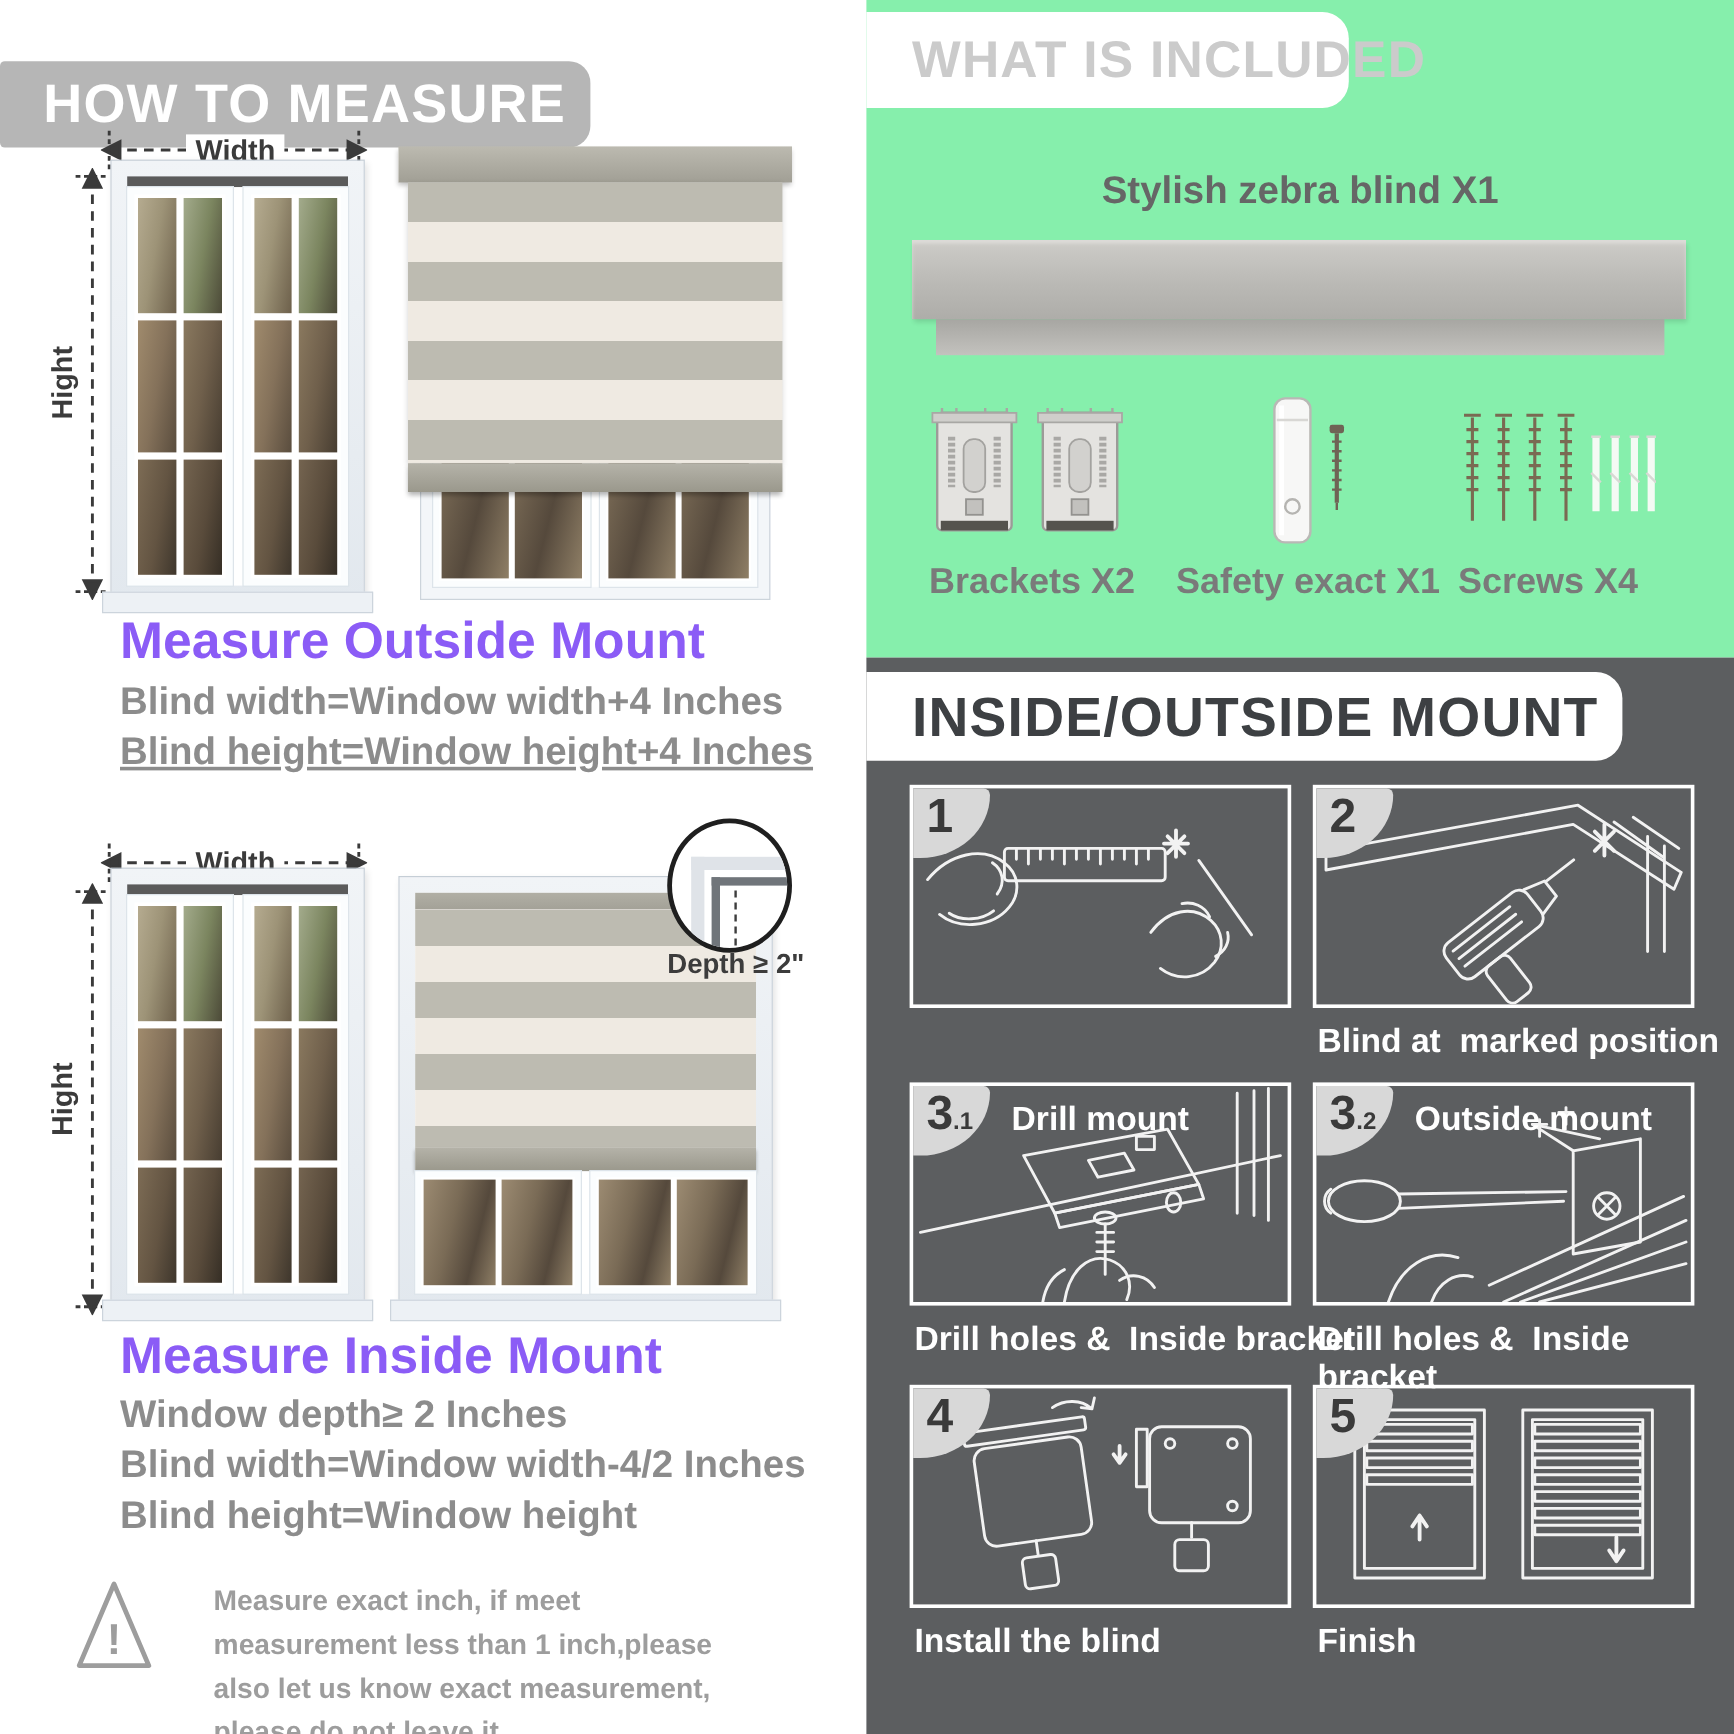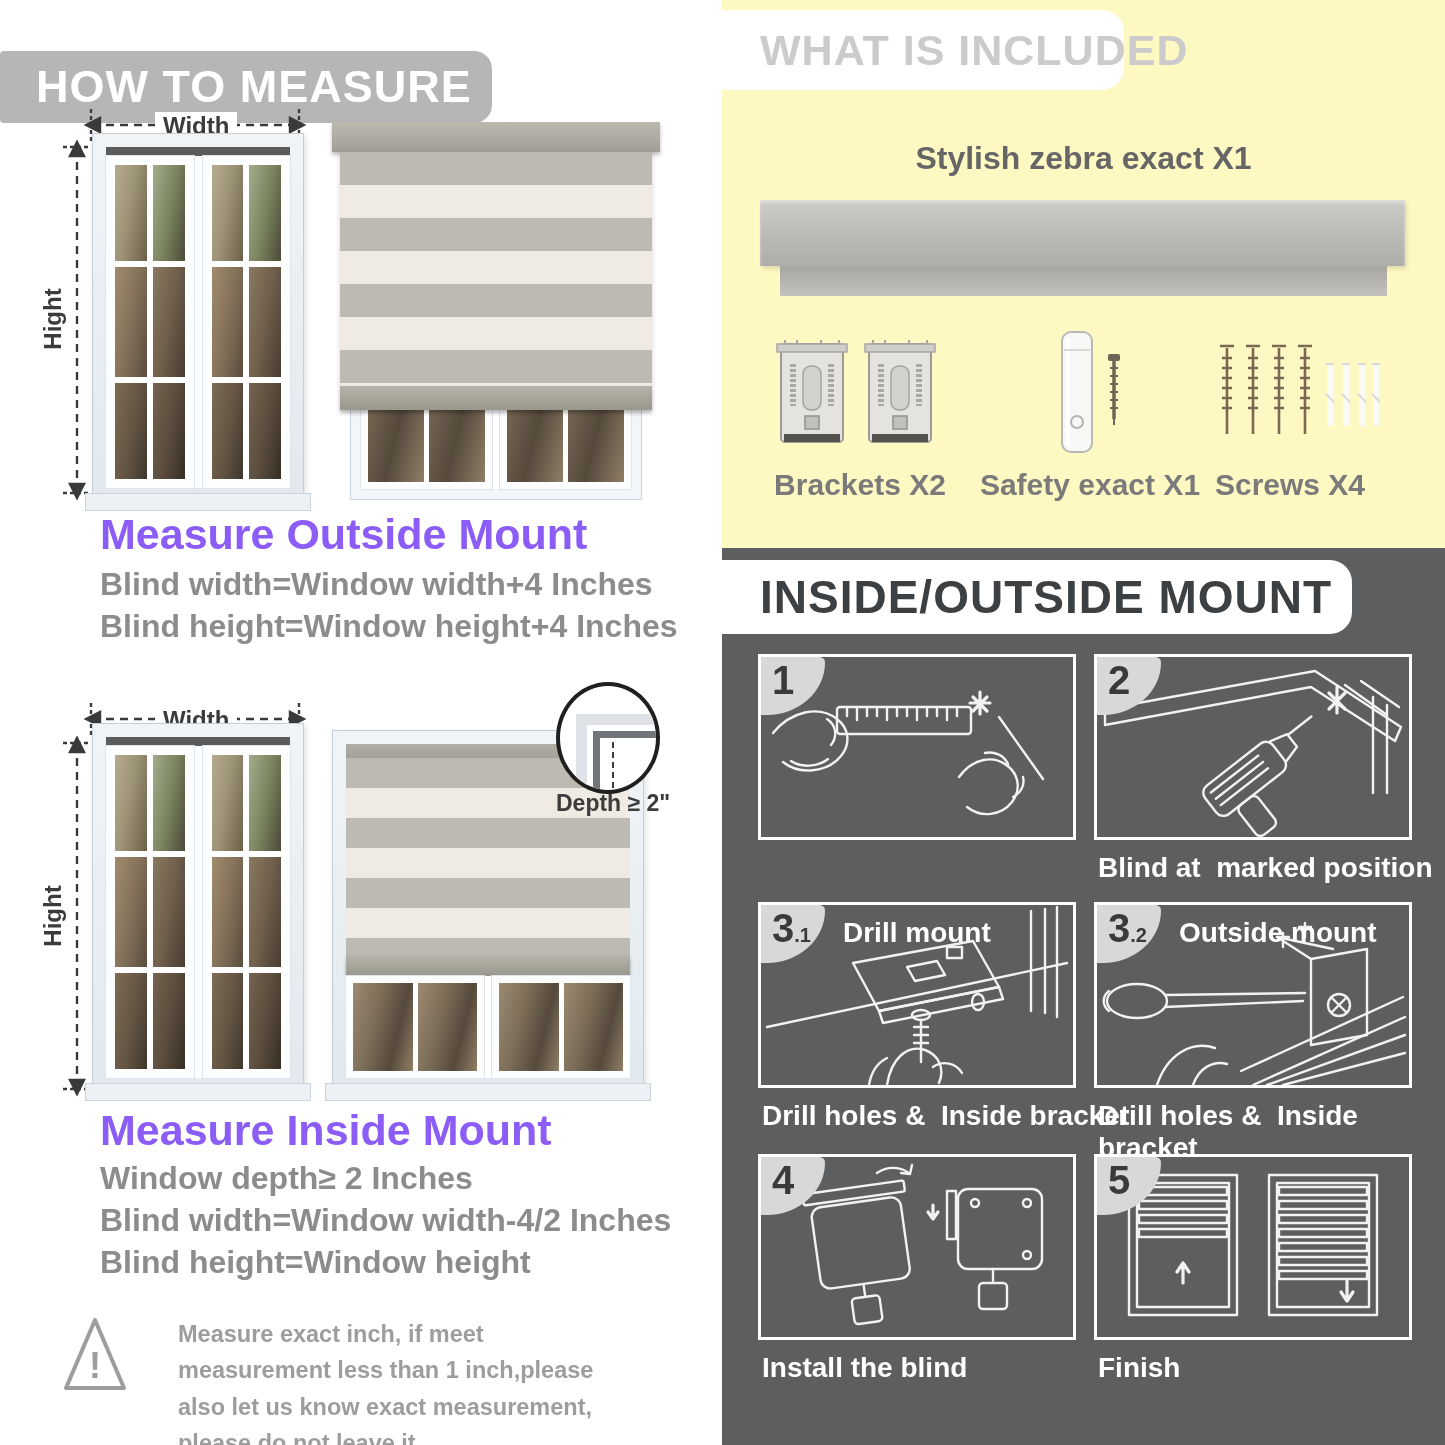--- a/index.html
+++ b/index.html
@@ -52,21 +52,21 @@
   .cframe1{position:absolute;left:16px;top:28px;right:-12px;bottom:-12px;border-left:11px solid #dfe3e8;border-top:11px solid #dfe3e8;}
   .cframe2{position:absolute;left:33px;top:45px;right:-12px;bottom:-12px;border-left:7px solid #70757a;border-top:7px solid #70757a;}
   .cdash{position:absolute;left:52px;top:56px;height:56px;border-left:2px dashed #3d3d3d;}
   .depth-label{font-size:23px;font-weight:bold;color:#3c3c3c;white-space:nowrap;}
 
   .sec-title{font-size:43px;font-weight:bold;color:#8b5cf6;white-space:nowrap;}
   .formula{font-size:32px;font-weight:bold;color:#8c8c8c;white-space:nowrap;}
   .note-text{font-size:23.5px;font-weight:bold;color:#9d9d9d;line-height:1.55;width:445px;}
 
   
-  .rt{left:722px;top:0;width:723px;height:548px;background:#fef9c3;}
+  .rt{left:722px;top:0;width:723px;height:548px;background:#86efac;}
   .hdr-included{left:0;top:10px;width:364px;height:80px;background:#ffffff;border-radius:0 22px 22px 0;
     color:#cbcbcb;font-weight:bold;font-size:43px;line-height:80px;padding-left:38px;letter-spacing:1px;white-space:nowrap;}
   .blind-item-label{left:0;top:140px;width:723px;text-align:center;font-size:32px;font-weight:bold;color:#666666;}
   .headrail{left:38px;top:200px;width:645px;height:66px;
     background:linear-gradient(180deg,#cdccc8,#bab9b5 55%,#aeadA9);box-shadow:inset 0 3px 3px #dddcd8,2px 3px 4px rgba(0,0,0,.12);}
   .headrail-lip{left:58px;top:266px;width:607px;height:30px;background:linear-gradient(180deg,#a7a6a2,#c3c2be);}
   .item-label{font-size:30px;font-weight:bold;color:#7a7a7a;transform:translateX(-50%);white-space:nowrap;}
 
   
   .rb{left:722px;top:548px;width:723px;height:897px;background:#5c5e60;}
@@ -154,21 +154,21 @@
         </div>
       </div>
       <div class="rail-top"></div>
       <div class="cloth"></div>
       <div class="rail-bot"></div>
     </div>
   </div>
 
   <div class="abs sec-title" style="left:100px;top:510px;">Measure Outside Mount</div>
   <div class="abs formula" style="left:100px;top:566px;">Blind width=Window width+4 Inches</div>
-  <div class="abs formula" style="left:100px;top:608px;">Blind height=Window height+4 Inches</div>
+  <div class="abs formula" style="left:100px;top:608px;text-decoration:underline;">Blind height=Window height+4 Inches</div>
 
   <div class="abs" style="left:0;top:692px;width:700px;height:410px;">
     <svg class="abs" style="left:84px;top:10px;" width="222" height="34" viewBox="0 0 222 34">
       <g stroke="#3a3a3a" stroke-width="2.4" fill="#3a3a3a">
         <line x1="8" y1="17" x2="214" y2="17" stroke-dasharray="8 6" fill="none"></line>
         <polygon points="2,17 16,10 16,24"></polygon>
         <polygon points="220,17 206,10 206,24"></polygon>
         <line x1="7" y1="1" x2="7" y2="33" stroke-dasharray="4 3" fill="none"></line>
         <line x1="215" y1="1" x2="215" y2="33" stroke-dasharray="4 3" fill="none"></line>
       </g>
@@ -242,21 +242,21 @@
   <div class="abs formula" style="left:100px;top:1244px;">Blind height=Window height</div>
 
   <svg class="abs" style="left:62px;top:1312px;" width="66" height="88" viewBox="0 0 66 88">
     <path d="M33 8 L62 76 H4 Z" fill="none" stroke="#9d9d9d" stroke-width="4" stroke-linejoin="round"></path>
     <text x="33" y="66" font-size="36" font-weight="bold" fill="#9d9d9d" text-anchor="middle">!</text>
   </svg>
   <div class="abs note-text" style="left:178px;top:1316px;">Measure exact inch, if meet measurement less than 1 inch,please also let us know exact measurement, please do not leave it</div>
 
   <div class="abs rt">
     <div class="abs hdr-included">WHAT IS INCLUDED</div>
-    <div class="abs blind-item-label">Stylish zebra exact X1</div>
+    <div class="abs blind-item-label">Stylish zebra blind X1</div>
 
     <div class="abs headrail"></div>
     <div class="abs headrail-lip"></div>
 
     <svg class="abs" style="left:53px;top:332px;" width="170" height="126" viewBox="0 0 170 126">
       <g id="bracket">
         <rect x="6" y="12" width="62" height="98" rx="4" fill="#e4e3e0" stroke="#9c9b98" stroke-width="2"></rect>
         <path d="M2 12 h70 v8 h-70 z" fill="#cfcecb" stroke="#a8a7a4" stroke-width="1.5"></path>
         <path d="M10 12 v-4 M22 12 v-4 M46 12 v-4 M64 12 v-4" stroke="#a8a7a4" stroke-width="2"></path>
         <rect x="28" y="34" width="18" height="44" rx="8" fill="#d2d1ce" stroke="#a3a29f" stroke-width="1.5"></rect>

